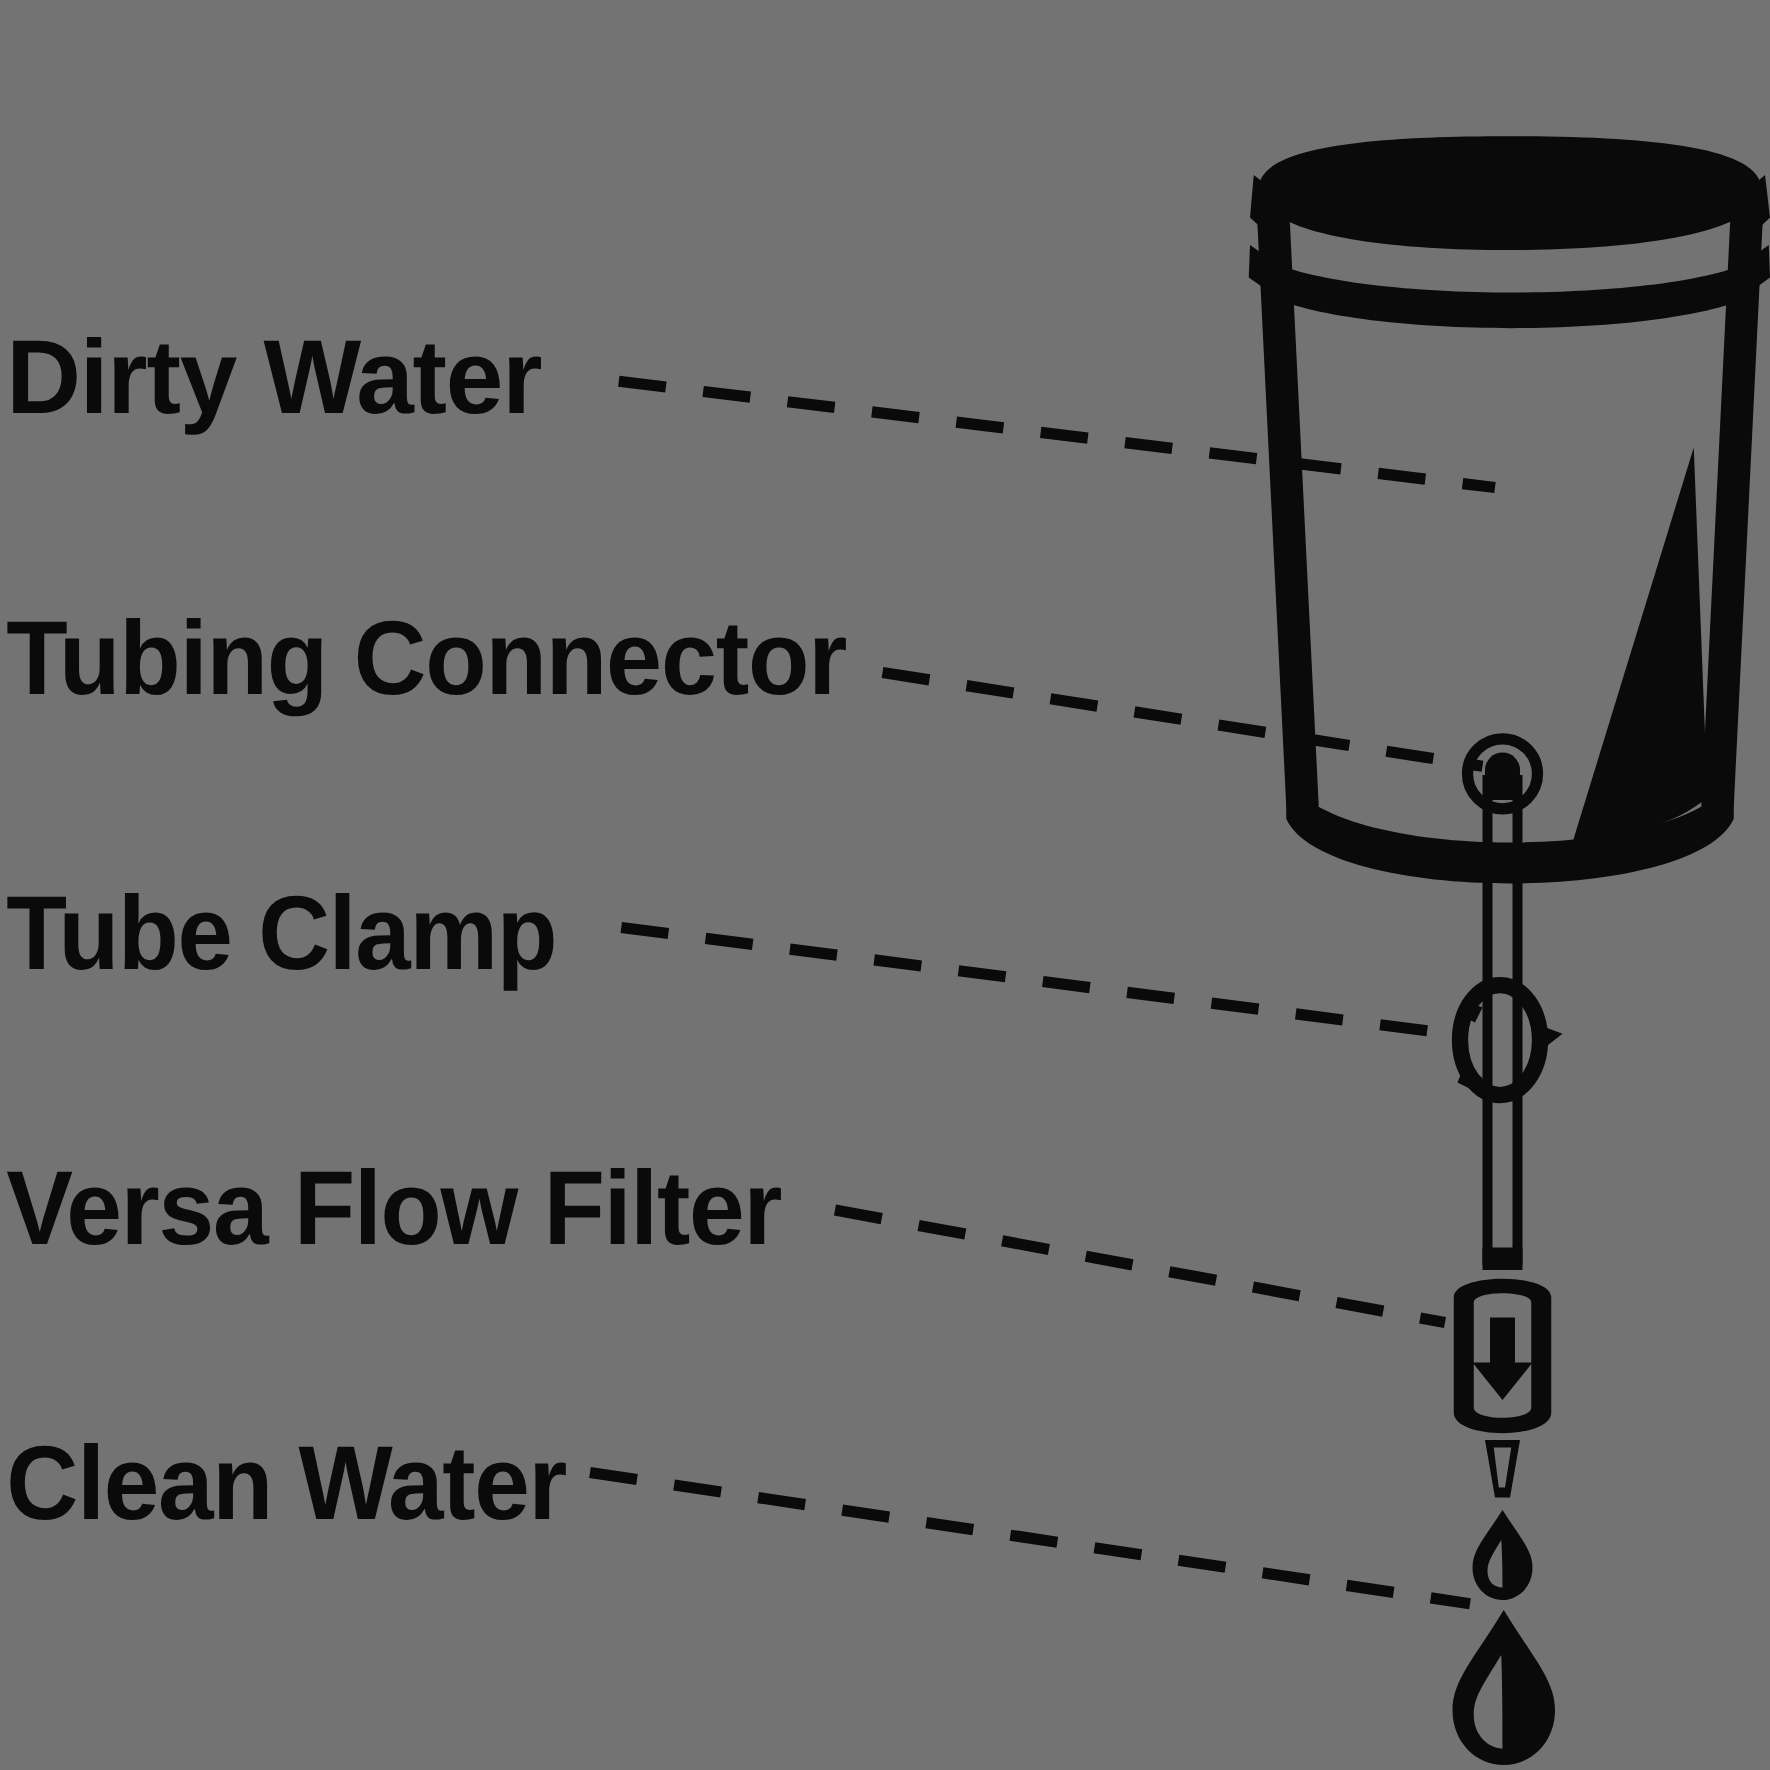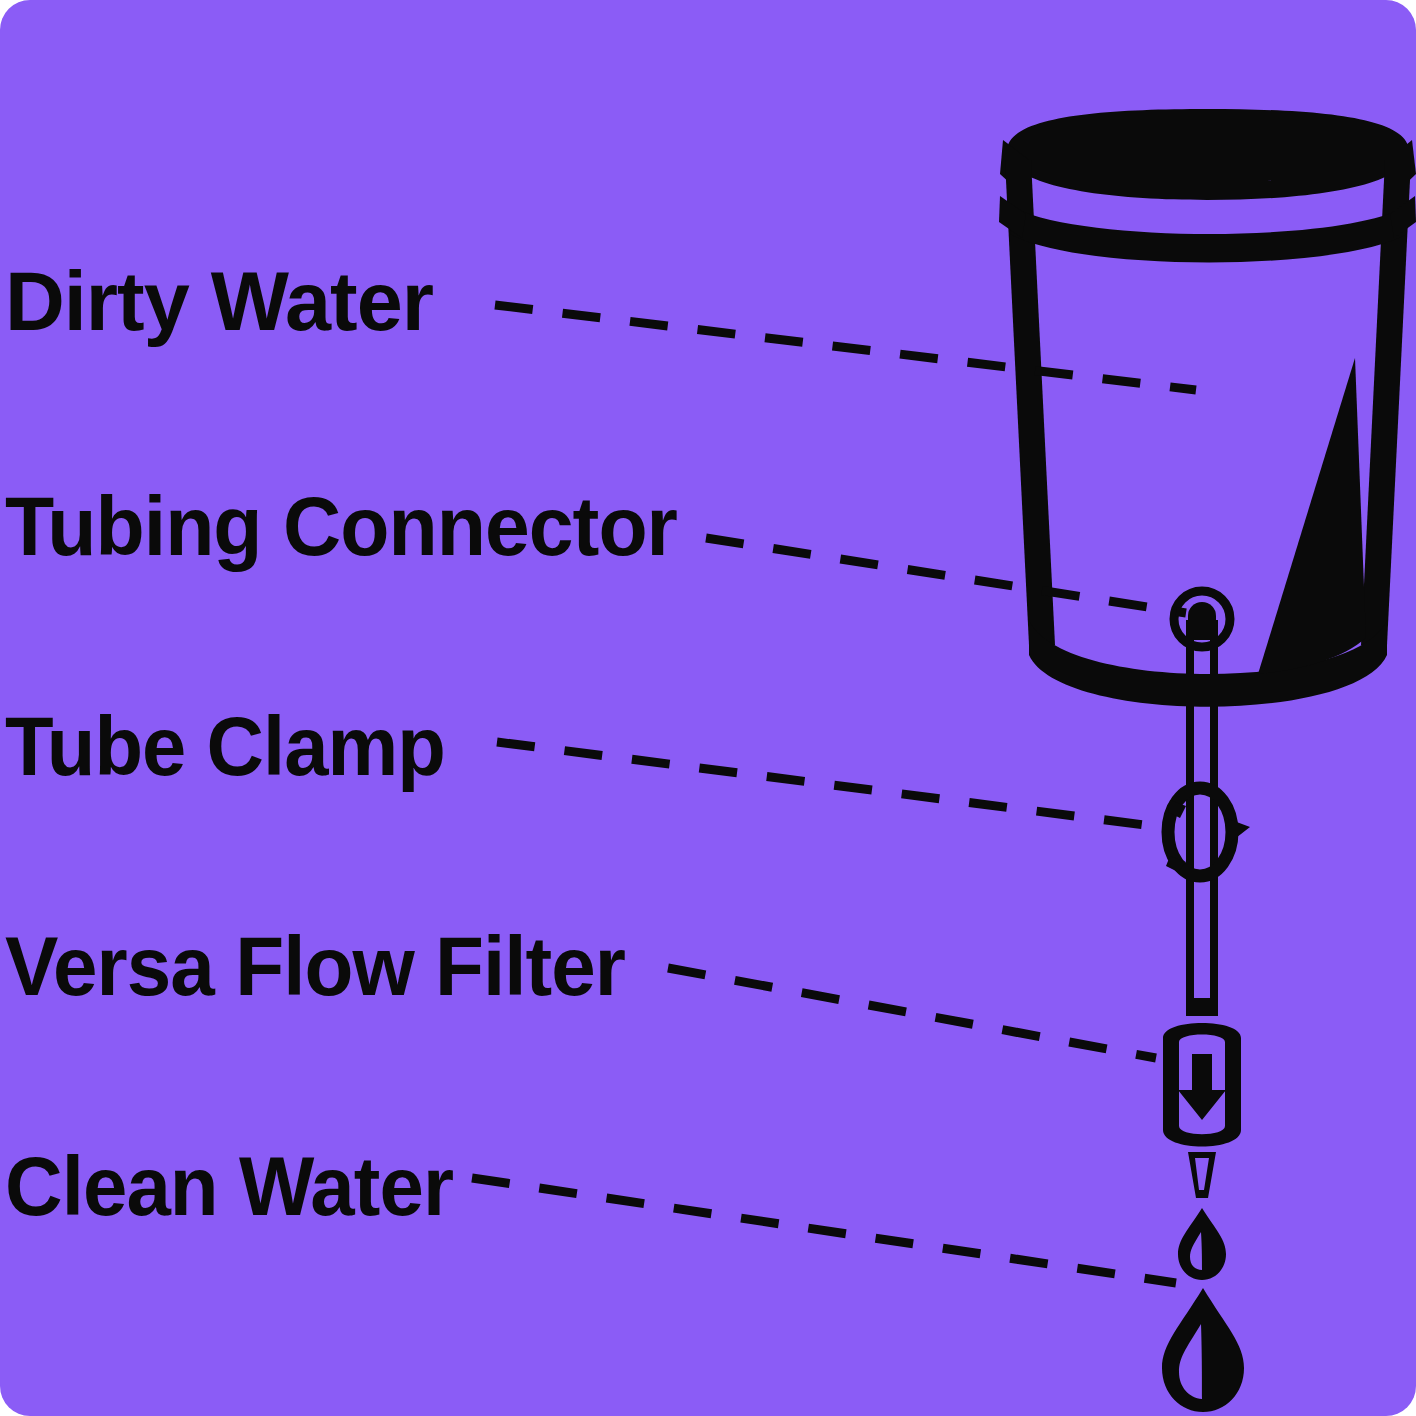--- a/index.html
+++ b/index.html
@@ -11,22 +11,21 @@
   body {
     width: 1416px;
     height: 1416px;
     overflow: hidden;
     font-family: "Liberation Sans", sans-serif;
   }
   #stage {
     position: relative;
     width: 1416px;
     height: 1416px;
-    background: #8b5cf6;
-    border-radius: 30px;
+    background: #737373;
   }
   #diagram-svg {
     position: absolute;
     left: 0;
     top: 0;
     width: 1416px;
     height: 1416px;
     display: block;
   }
   .label-text {

